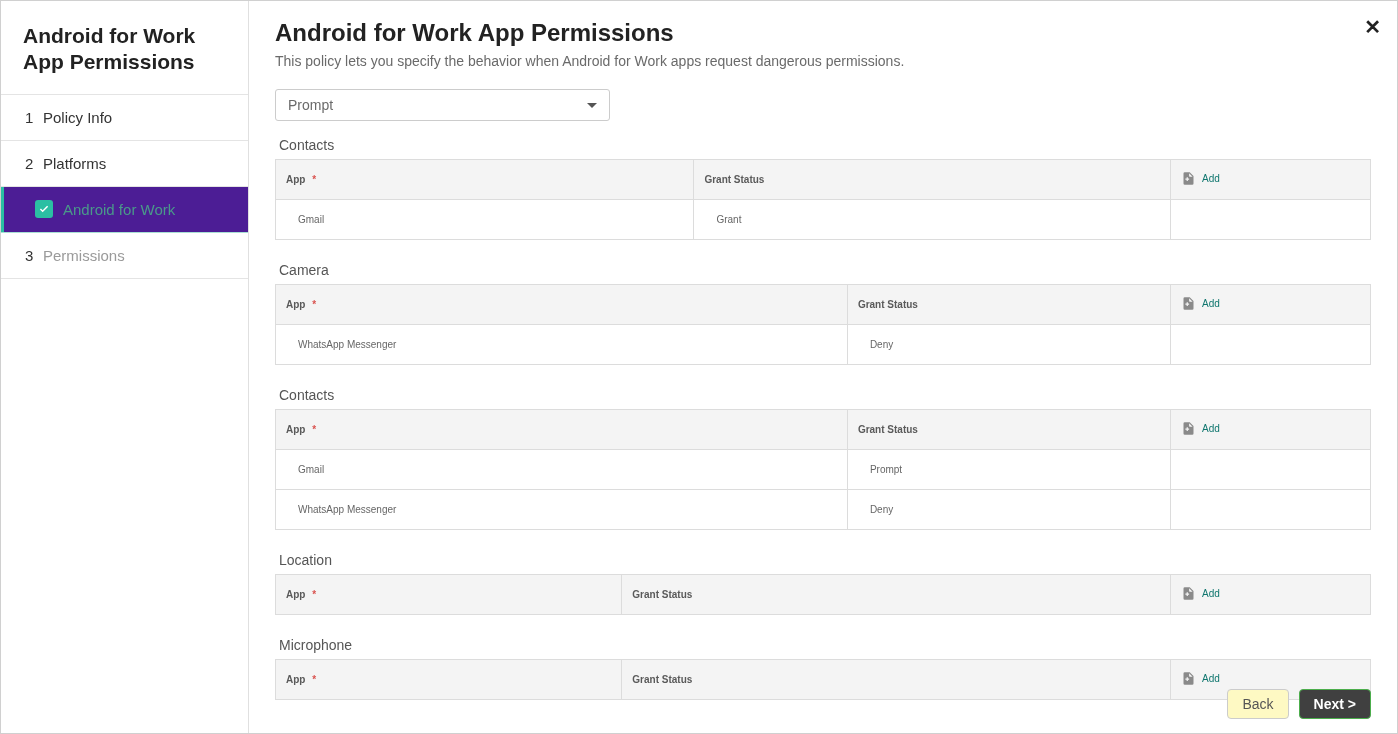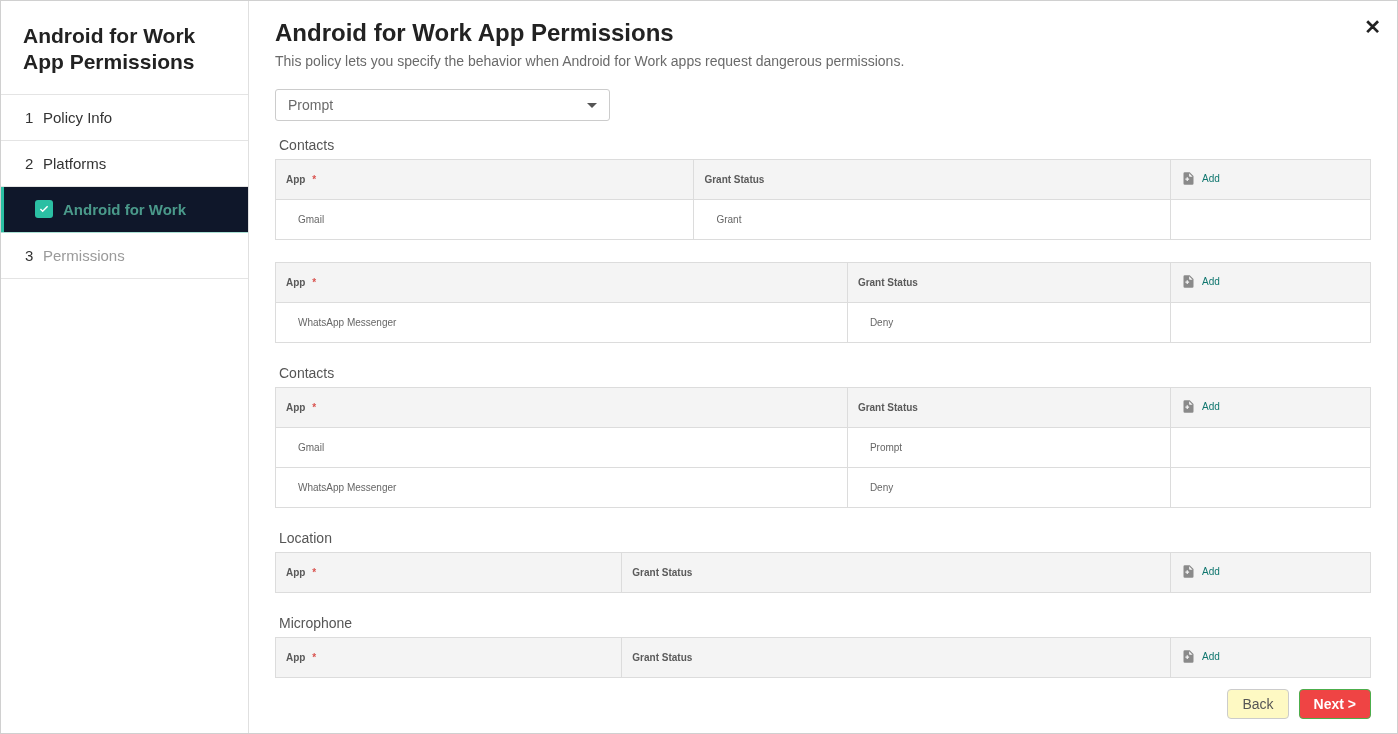--- a/index.html
+++ b/index.html
@@ -42,24 +42,23 @@
     cursor: pointer;
     font-size: 15px;
   }
   .nav-item .num { width: 18px; color: #333; }
   .nav-item.sub {
     padding-left: 34px;
     color: #8e8e8e;
     position: relative;
   }
   .nav-item.active {
-    background: #0f172a;
+    background: #4c1d95;
     color: #4a998a;
     border-bottom: 1px solid #a9e0d4;
-    font-weight: bold;
   }
   .nav-item.active::before {
     content: "";
     position: absolute;
     left: 0; top: 0; bottom: 0;
     width: 3px;
     background: #2bbfa3;
   }
   .nav-item.disabled { color: #9a9a9a; }
   .check-icon {
@@ -176,21 +175,21 @@
     border-radius: 4px;
     border: 1px solid #ccc;
     background: #fef9c3;
     color: #555;
     cursor: pointer;
     font-size: 14px;
     display: inline-flex;
     align-items: center;
   }
   .btn.primary {
-    background: #ef4444;
+    background: #404040;
     border-color: #4cae4c;
     color: #fff;
     font-weight: 600;
   }
 </style>
 </head>
 <body>
 
 <div class="container">
   <aside class="sidebar">
@@ -250,20 +249,21 @@
             <tbody>
               <tr>
                 <td class="app-cell">Gmail</td>
                 <td>Grant</td>
                 <td class="empty-cell"></td>
               </tr>
             </tbody>
           </table>
         </div>
         <div class="section">
+          <div class="section-title">Camera</div>
           <table>
             <thead>
               <tr>
                 <th class="app-col"><span>App</span> <span class="req">*</span></th>
                 <th>Grant Status</th>
                 <th class="add-col"><span class="add-btn">
                     <svg viewBox="0 0 24 24">
                       <path d="M14 2H6a2 2 0 0 0-2 2v16a2 2 0 0 0 2 2h12a2 2 0 0 0 2-2V8l-6-6zM13 14h-2v2h-2v-2H7v-2h2v-2h2v2h2v2zm0-7V3.5L18.5 9H14a1 1 0 0 1-1-1z"></path>
                     </svg>
                     <span>Add</span>

